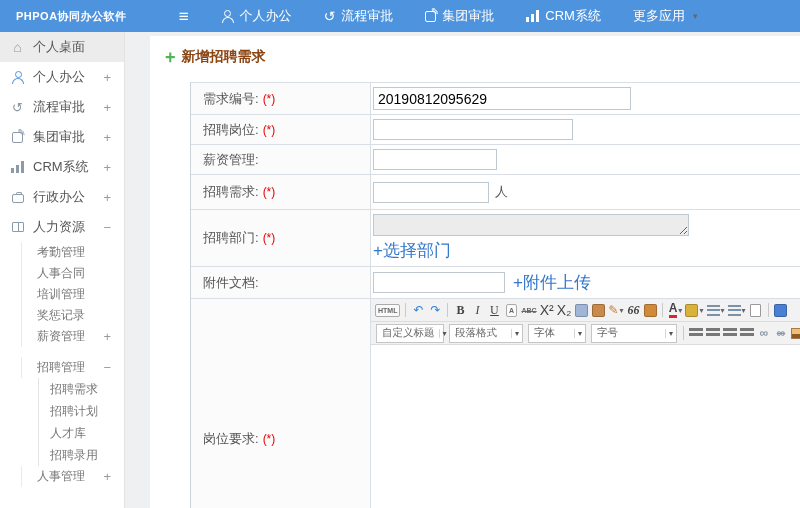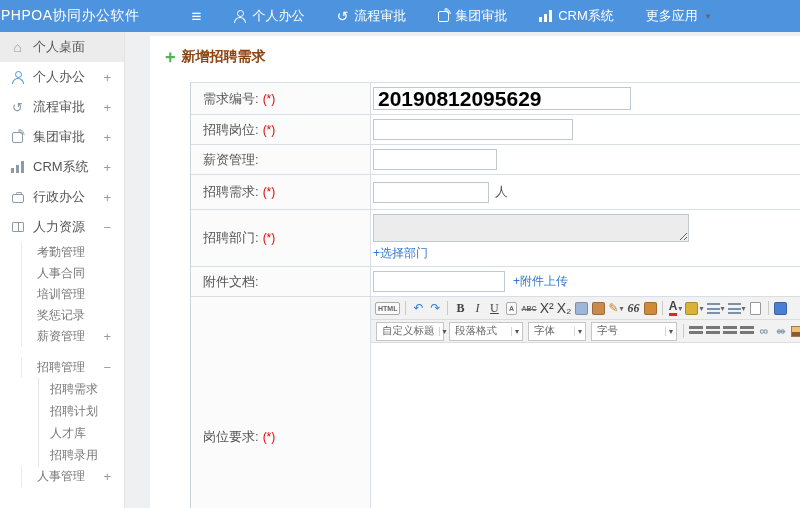--- a/index.html
+++ b/index.html
@@ -1,21 +1,21 @@
 <!DOCTYPE html>
 <html style="--navbar-bg: #4d93dd; --title-color: #8b4513; --link-color: #3377cc; --req-color: #e60000;"><head>
 <meta charset="utf-8">
 <style>
   * { margin:0; padding:0; box-sizing:border-box; }
   html,body { width:800px; height:508px; overflow:hidden;
     font-family:"Liberation Sans","DejaVu Sans",sans-serif; background:#eff0f2; }
 
   
   .navbar { height:32px; background:var(--navbar-bg,#4d93dd); display:flex; align-items:center; color:#fff; }
-  .brand { font-size:14px; font-weight:normal; padding-left:1px; letter-spacing:.5px; }
+  .brand { font-size:11px; font-weight:bold; padding-left:16px; letter-spacing:.5px; }
   .burger { margin-left:52px; font-size:17px; line-height:1; cursor:pointer; }
   .nav-item { display:flex; align-items:center; gap:6px; margin-left:32px; font-size:13px; cursor:pointer; }
   .nav-item .crt { font-size:9px; margin-left:2px; }
 
   
   .ic-user { position:relative; width:13px; height:13px; display:inline-block; }
   .ic-user::before { content:''; position:absolute; top:0; left:3.5px; width:5px; height:5px;
     border:1.4px solid currentColor; border-radius:50%; }
   .ic-user::after { content:''; position:absolute; bottom:0; left:1px; width:10px; height:5px;
     border:1.4px solid currentColor; border-bottom:none; border-radius:6px 6px 0 0; }
@@ -61,26 +61,26 @@
   
   .form-table { margin:16px 0 0 25px; width:610px; border-top:1px solid #d9dee4; border-left:1px solid #ccd3da; }
   .frow { display:flex; border-bottom:1px solid #d9dee4; }
   .cl { width:180px; flex:none; background:#fbfbfb; border-right:1px solid #d9dee4;
         display:flex; align-items:center; padding-left:12px; font-size:13px; color:#555; gap:4px; }
   .req { color:var(--req-color,#e60000); font-size:12px; }
   .cv { flex:1; display:flex; align-items:center; padding:4px 8px 4px 2px; min-width:0; }
   .cv.col { flex-direction:column; align-items:flex-start; justify-content:center; gap:3px; }
   .inp { border:1px solid #bfc7cf; height:21px; font-size:13px; padding:0 4px; background:#fff; outline:none;
          font-family:"Liberation Sans","DejaVu Sans",sans-serif; }
-  .inp.big { width:258px; height:23px; font-size:21px;font-weight:bold; }
+  .inp.big { width:258px; height:23px; font-size:14px; }
   .w200 { width:200px; } .w124 { width:124px; } .w116 { width:116px; } .w132 { width:132px; }
   .suffix { margin-left:6px; font-size:13px; color:#555; }
   .ta { width:316px; height:44px; background:#ececec; border:1px solid #bfc7cf; resize:both;
         font-family:"Liberation Sans","DejaVu Sans",sans-serif; }
-  .lnk { color:var(--link-color,#3377cc); font-size:12px; text-decoration:none; cursor:pointer; }
+  .lnk { color:var(--link-color,#3377cc); font-size:17px; text-decoration:none; cursor:pointer; }
   .lnk.ml { margin-left:8px; }
 
   
   .frow.editor-row { height:280px; }
   .cv.ed { padding:0; align-items:stretch; }
   .editor { flex:1; display:flex; flex-direction:column; min-width:0; }
   .tb { display:flex; align-items:center; height:23px; flex:none; background:#f2f2f2;
         border-bottom:1px solid #dcdcdc; padding:0 3px; gap:1px; overflow:hidden; white-space:nowrap; }
   .tb-btn { position:relative; height:19px; min-width:16px; padding:0 1px; display:inline-flex; align-items:center;
         justify-content:center; font-size:12px; color:#444; border-radius:2px; cursor:pointer; flex:none; }

